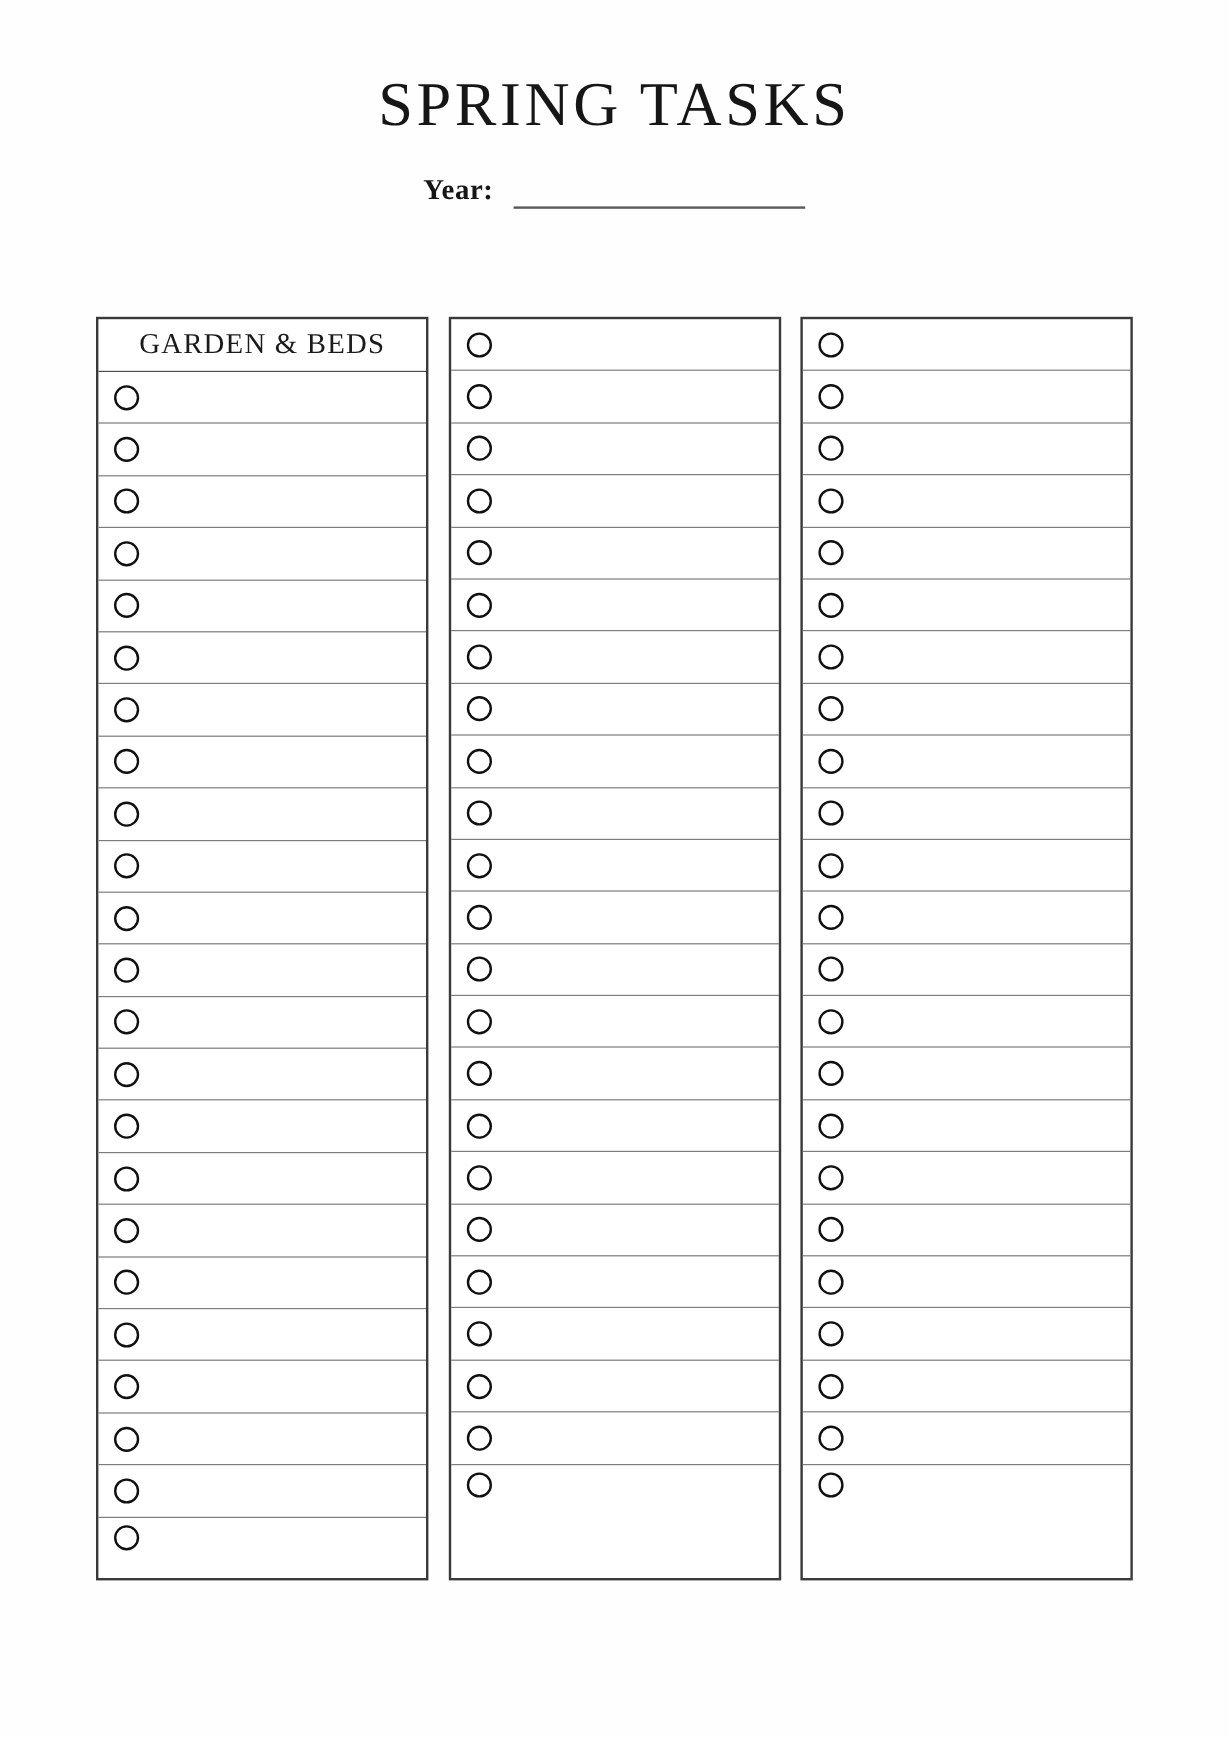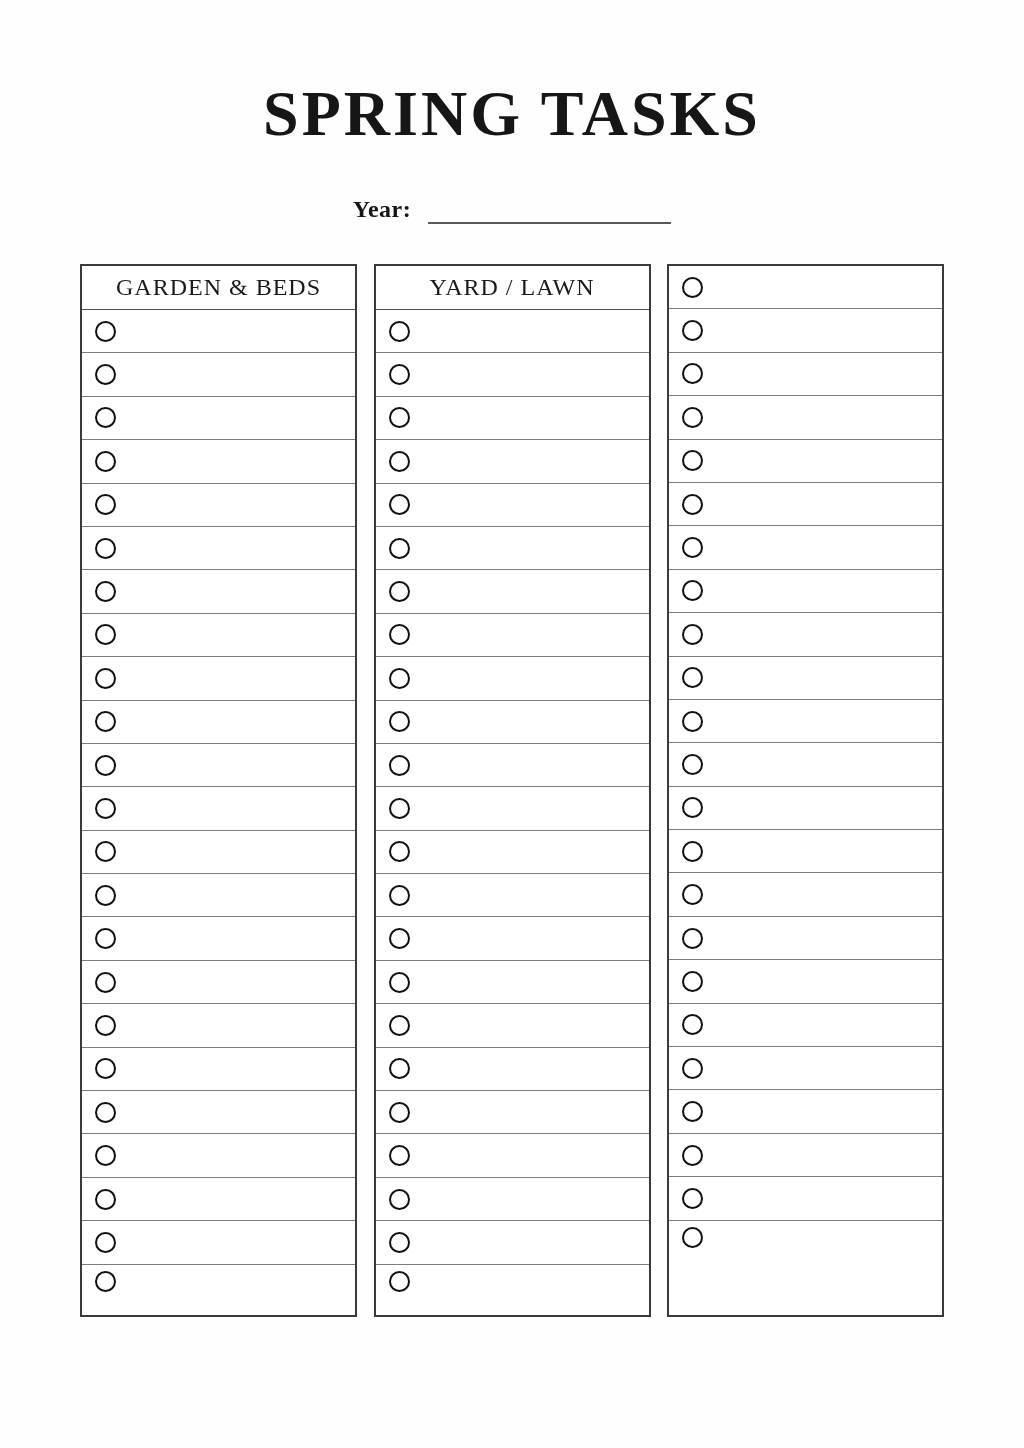--- a/index.html
+++ b/index.html
@@ -12,30 +12,30 @@
   }
   .page {
     position: relative;
     width: 1024px;
     height: 1448px;
     font-family: "Liberation Serif", "DejaVu Serif", serif;
     color: var(--text, #161616);
   }
   .title {
     margin: 0;
-    padding-top: 82px;
+    padding-top: 62px;
     text-align: center;
-    font-size: 64px;
+    font-size: 52px;
     line-height: 1;
-    font-weight: 700;
+    font-weight: 400;
     letter-spacing: 3px;
     color: var(--text, #161616);
   }
   .year-row {
-    margin-top: 46px;
+    margin-top: 28px;
     height: 32px;
     display: flex;
     justify-content: center;
     align-items: flex-end;
   }
   .year-label {
     font-size: 24px;
     font-weight: 600;
     letter-spacing: 0.5px;
     padding-bottom: 1px;
@@ -211,21 +211,20 @@
         <div class="task-row">
           <span class="circle"></span>
           <span class="task-line"></span>
         </div>
         <div class="task-row last">
           <span class="circle"></span>
           <span class="task-line"></span>
         </div>
       </div>
       <div class="column">
-        <div class="col-header">YARD / LAWN</div>
         <div class="task-row">
           <span class="circle"></span>
           <span class="task-line"></span>
         </div>
         <div class="task-row">
           <span class="circle"></span>
           <span class="task-line"></span>
         </div>
         <div class="task-row">
           <span class="circle"></span>

